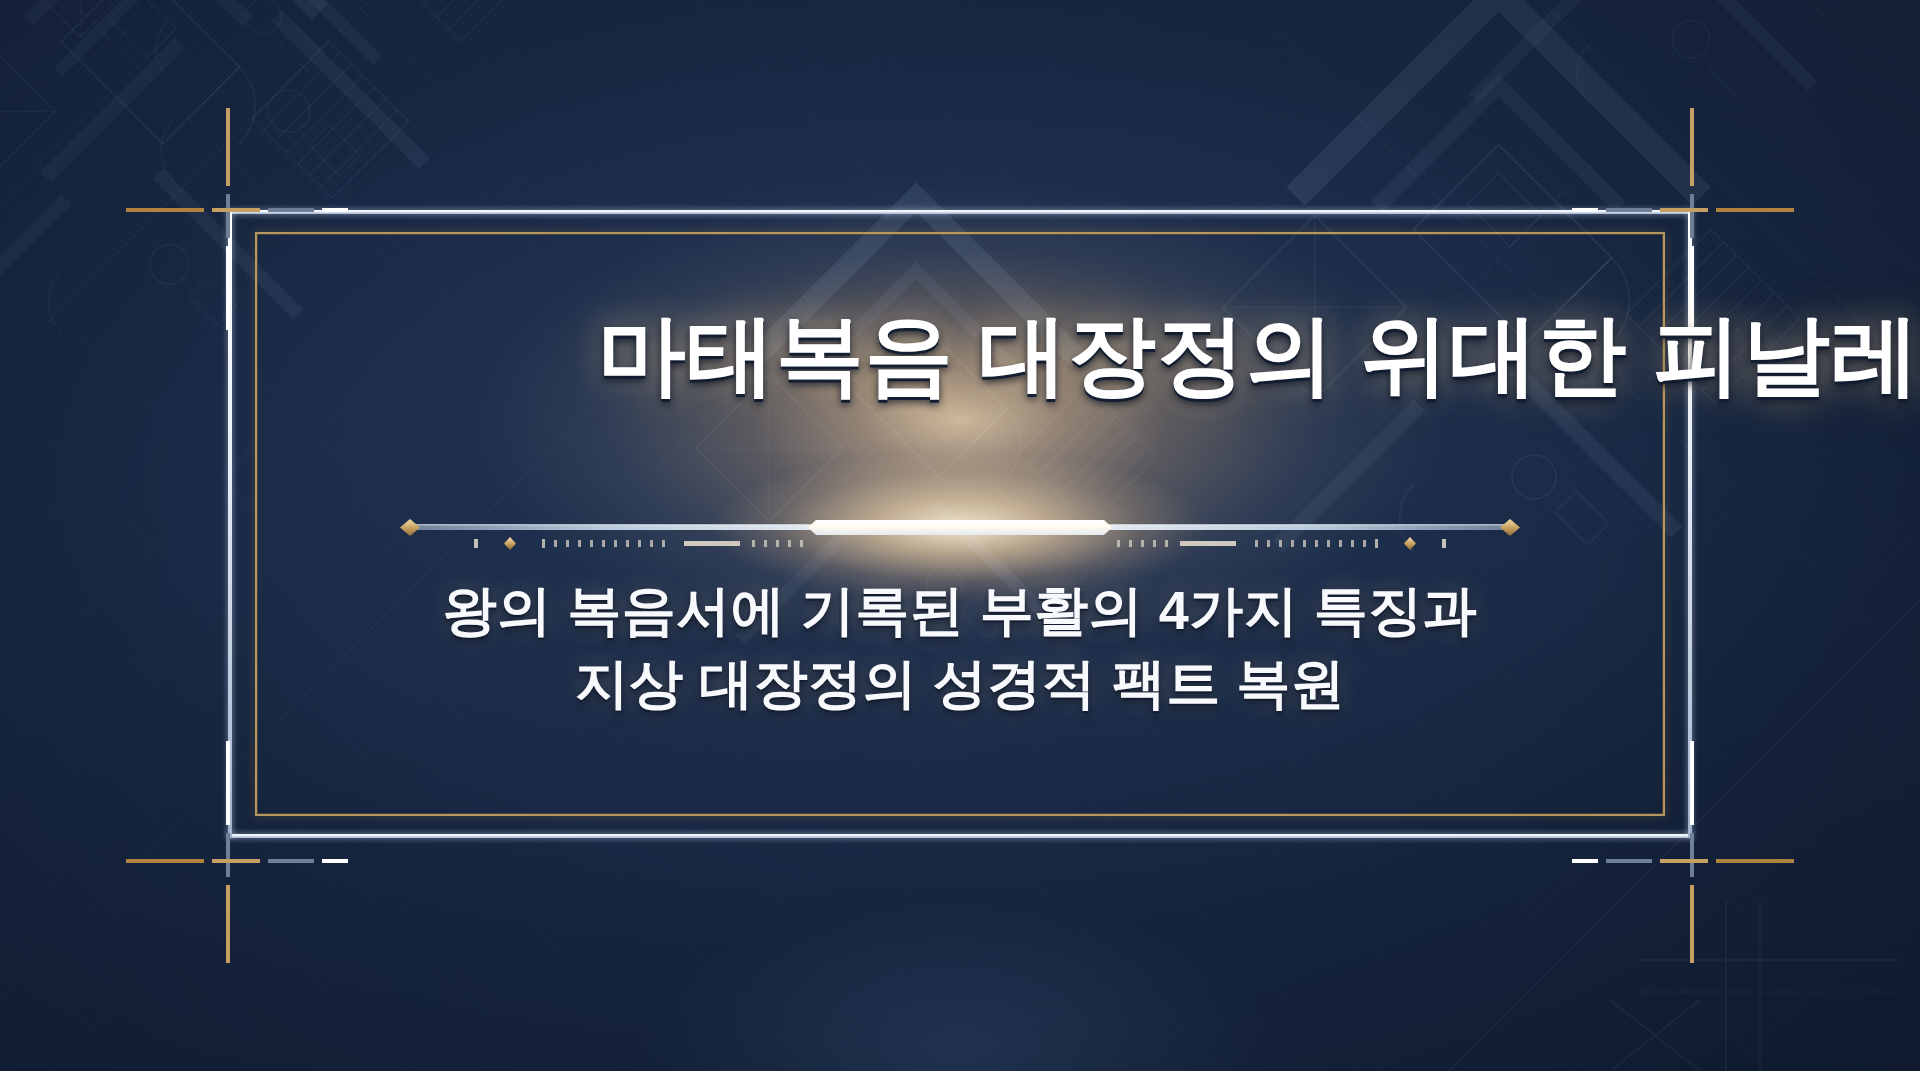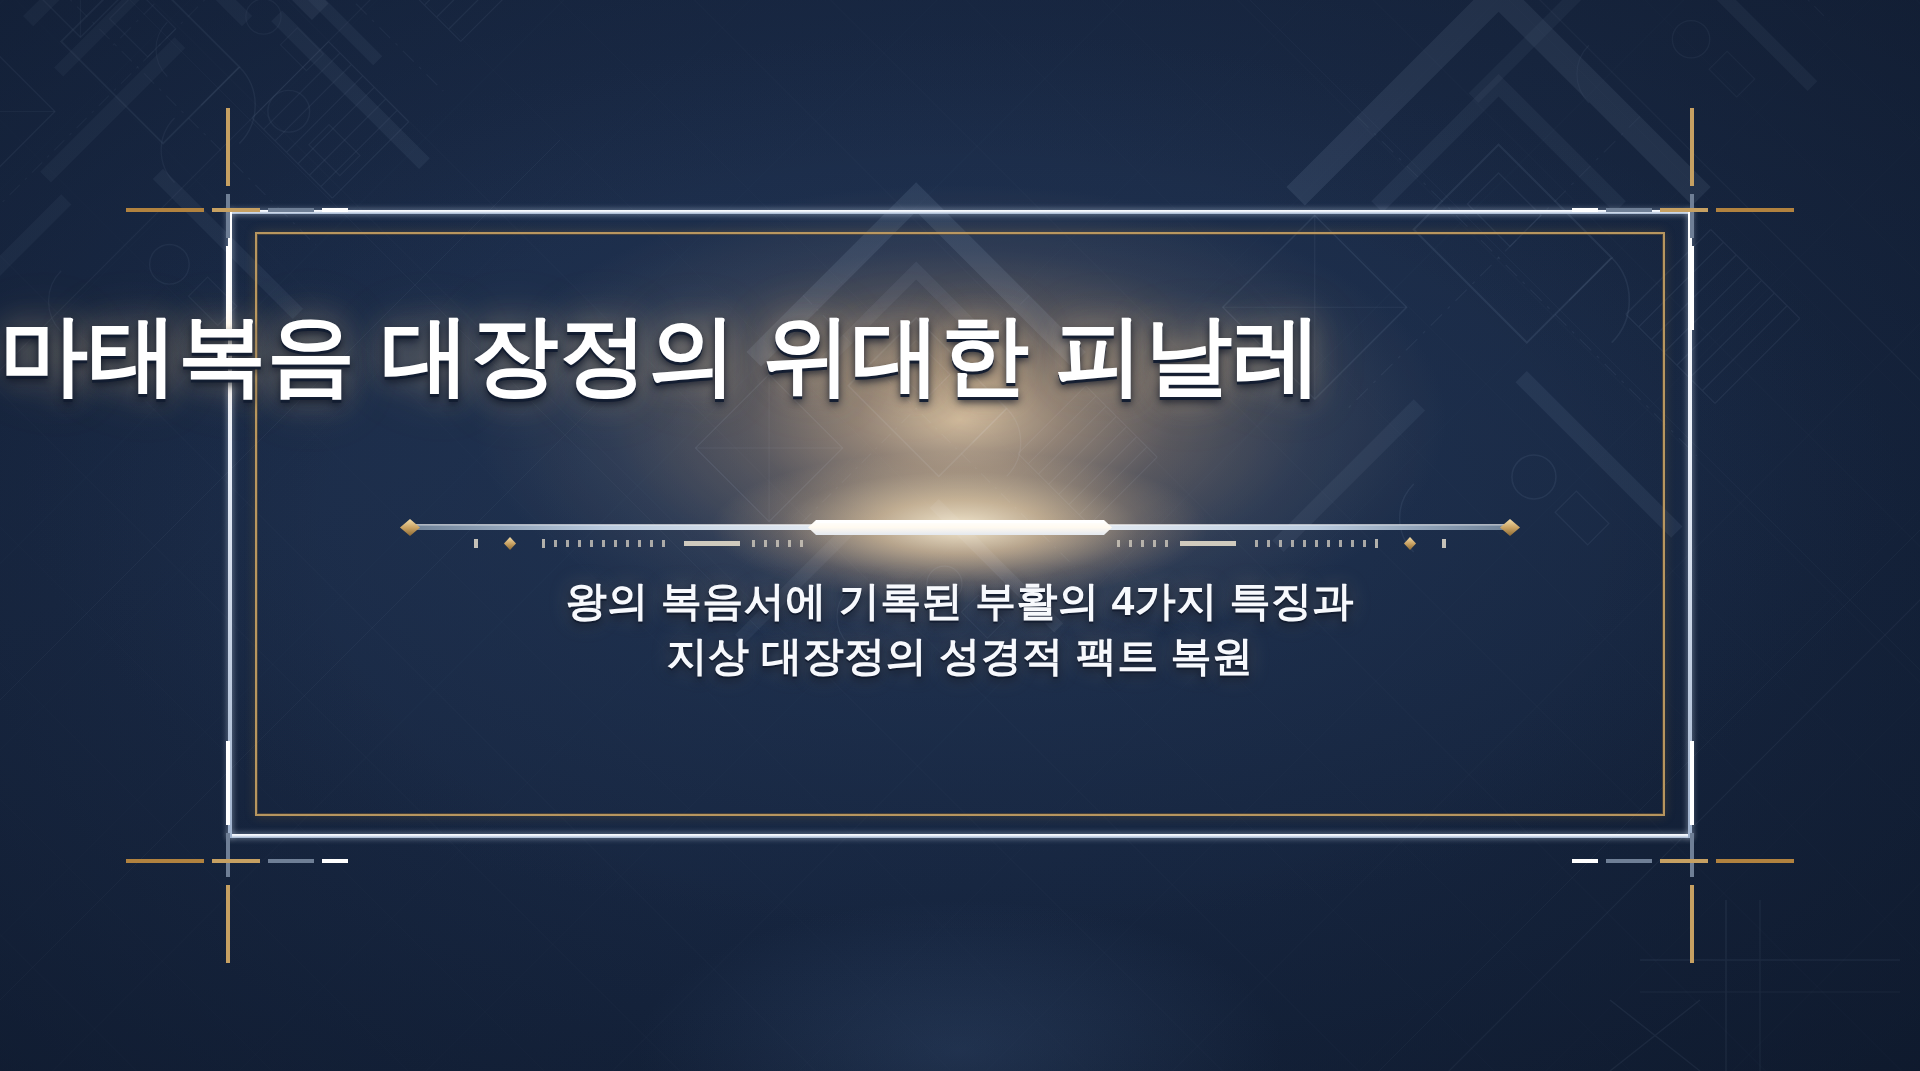--- a/index.html
+++ b/index.html
@@ -118,21 +118,21 @@
   .reg-tl { left:108px;  top:90px;  }
   .reg-tr { right:108px; top:90px;  }
   .reg-bl { left:108px;  bottom:90px; }
   .reg-br { right:108px; bottom:90px; }
   .reg svg { width:100%; height:100%; display:block; overflow:visible; }
 
   
   .title-wrap {
     position:absolute;
     left:0; right:0; top:296px;
-    text-align:left;
+    text-align:right;
     pointer-events:none;
   }
   .title {
     display:inline-block;
     font-family:"Liberation Sans", sans-serif;
     font-size:88px;
     font-weight:700;
     letter-spacing:1px;
     color:#ffffff;
     text-shadow:
@@ -156,21 +156,21 @@
   
   .subtitle-wrap {
     position:absolute;
     left:0; right:0; top:574px;
     text-align:center;
     pointer-events:none;
   }
   .subtitle-line {
     display:block;
     font-family:"Liberation Sans", sans-serif;
-    font-size:41px;
+    font-size:54px;
     font-weight:600;
     letter-spacing:0.5px;
     line-height:1.35;
     color:#f7f9fd;
     text-shadow:
       0 2px 0 rgba(18,28,48,0.92),
       0 4px 8px rgba(10,18,34,0.80),
       0 0 22px rgba(255,222,165,0.26);
     white-space:nowrap;
   }

